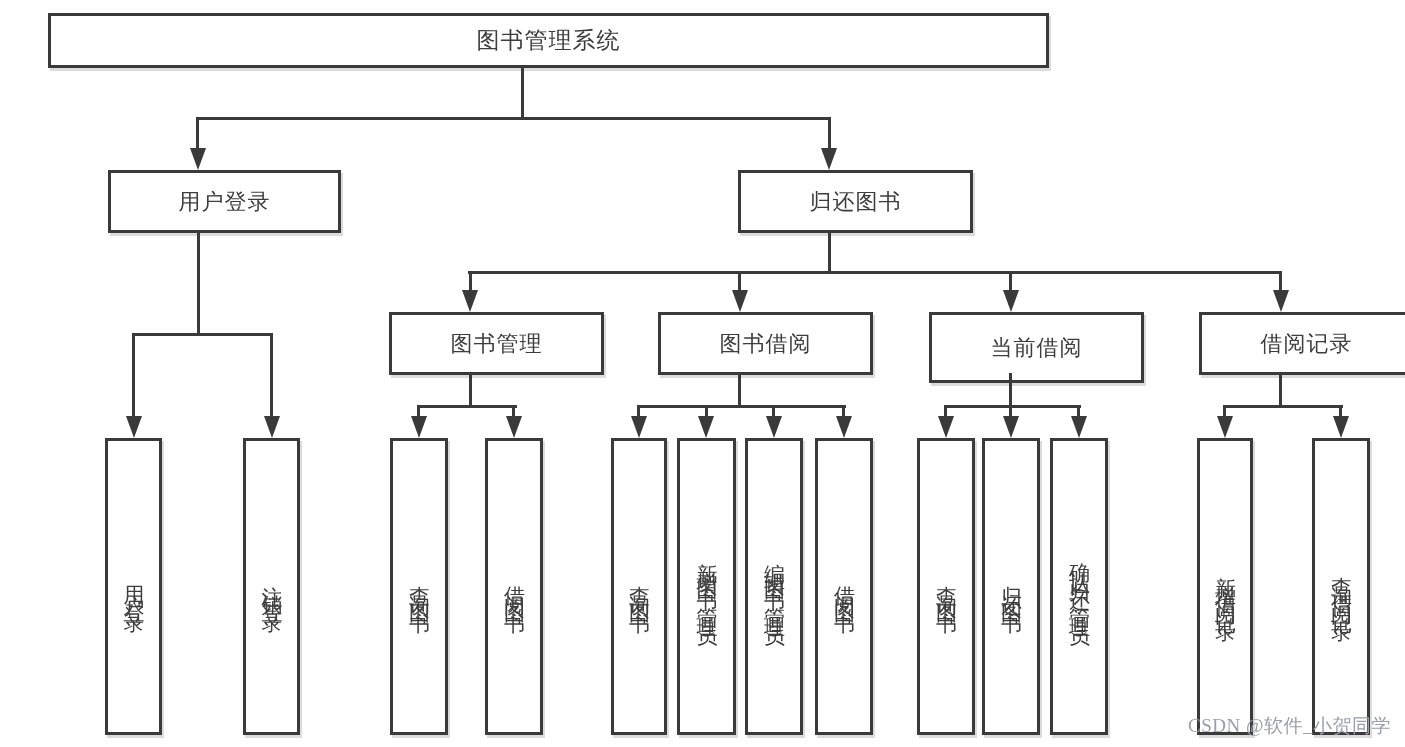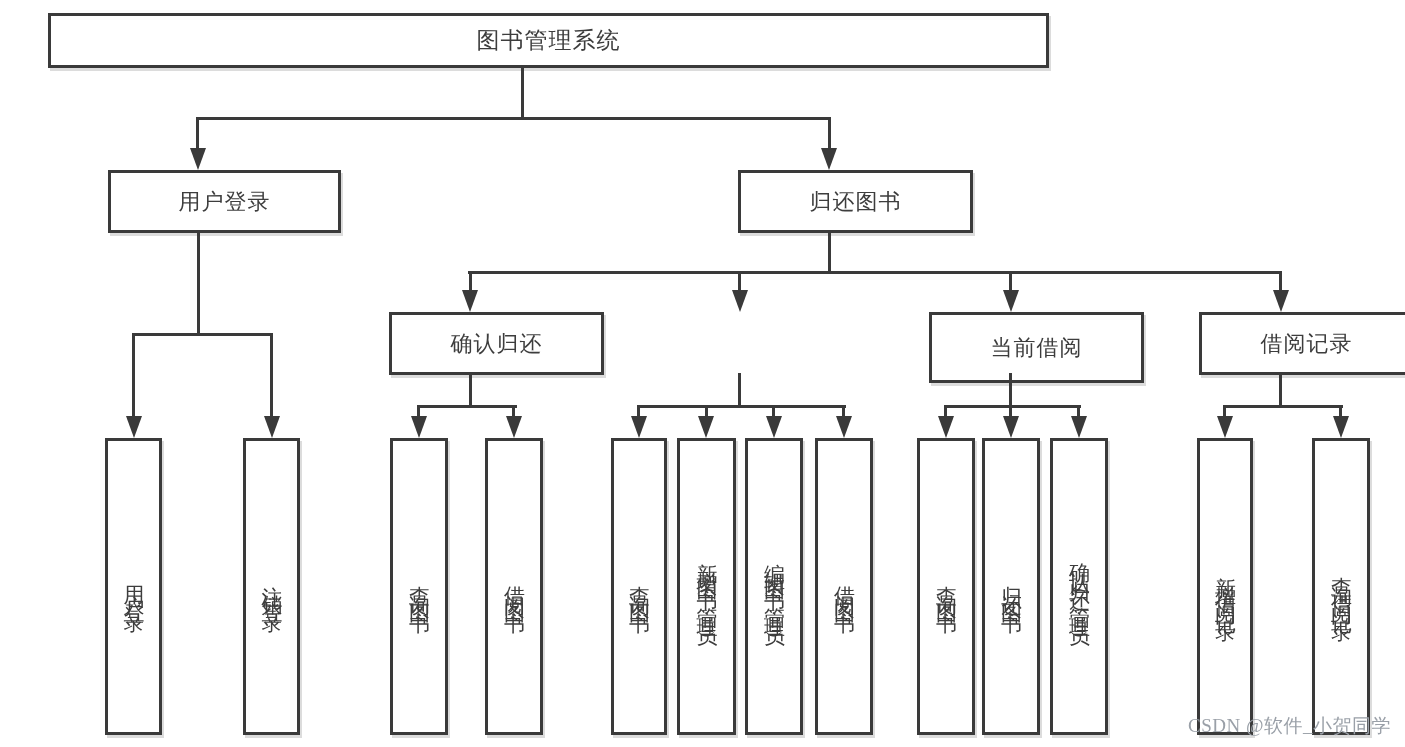--- a/index.html
+++ b/index.html
@@ -64,21 +64,22 @@
 </head>
 <body>
 
 <div class="canvas">
 
   <div class="node hnode root-node" id="root">图书管理系统</div>
 
   <div class="node hnode" id="l2a">用户登录</div>
   <div class="node hnode" id="l2b">归还图书</div>
 
-  <div class="node hnode" id="l3a">确认归还</div>
+  <div class="node hnode" id="l3a">图书管理</div>
+  <div class="node hnode" id="l3b">图书借阅</div>
   <div class="node hnode" id="l3c">当前借阅</div>
   <div class="node hnode" id="l3d">借阅记录</div>
 
   <div class="node vnode leaf" id="g1a">
       <span class="vtext">用户登录</span>
     </div>
   <div class="node vnode leaf" id="g1b">
       <span class="vtext">注销登录</span>
     </div>
 

